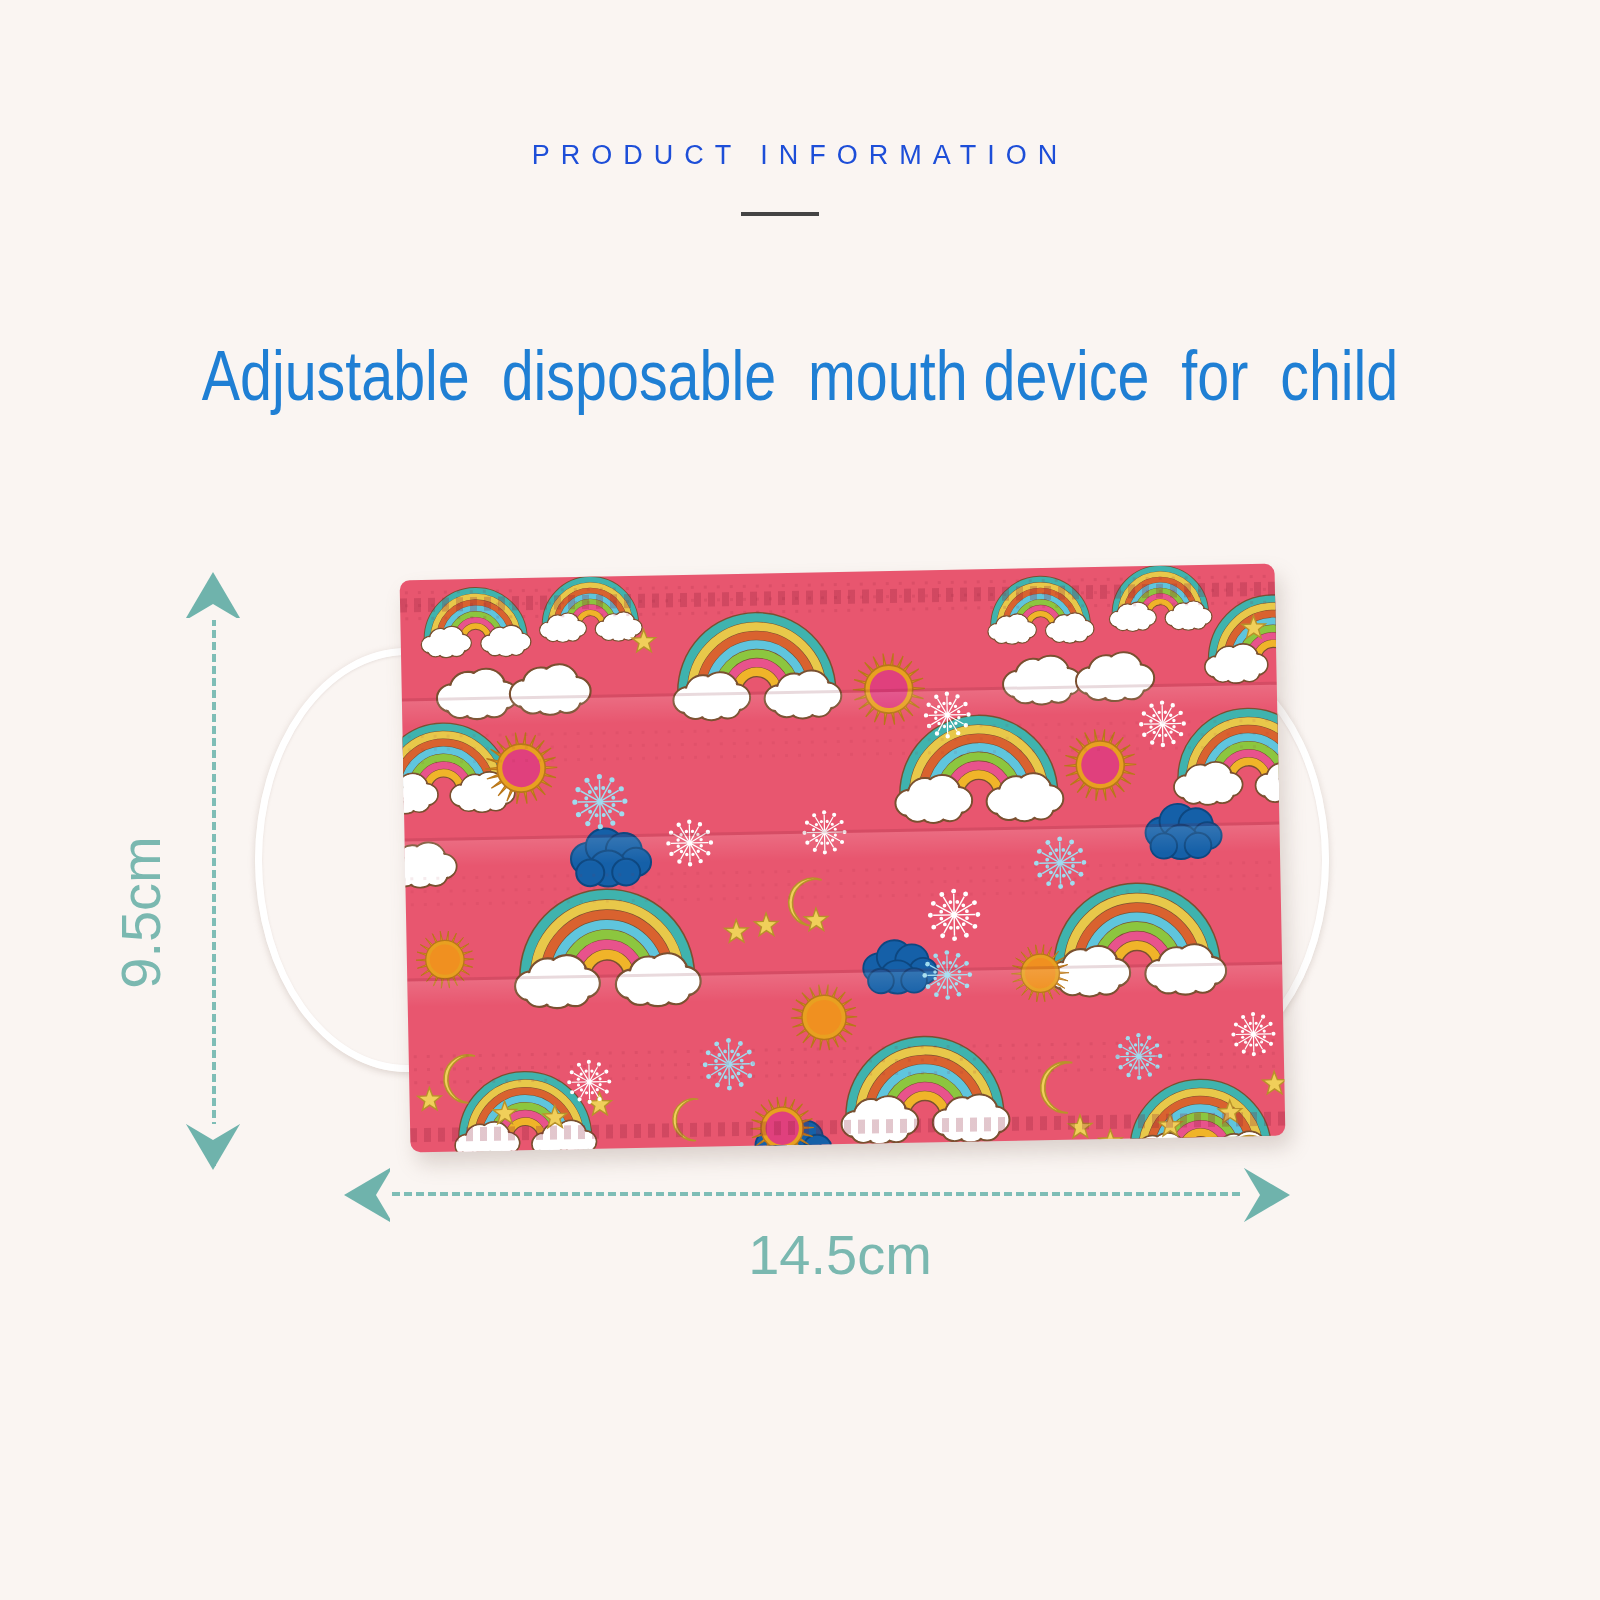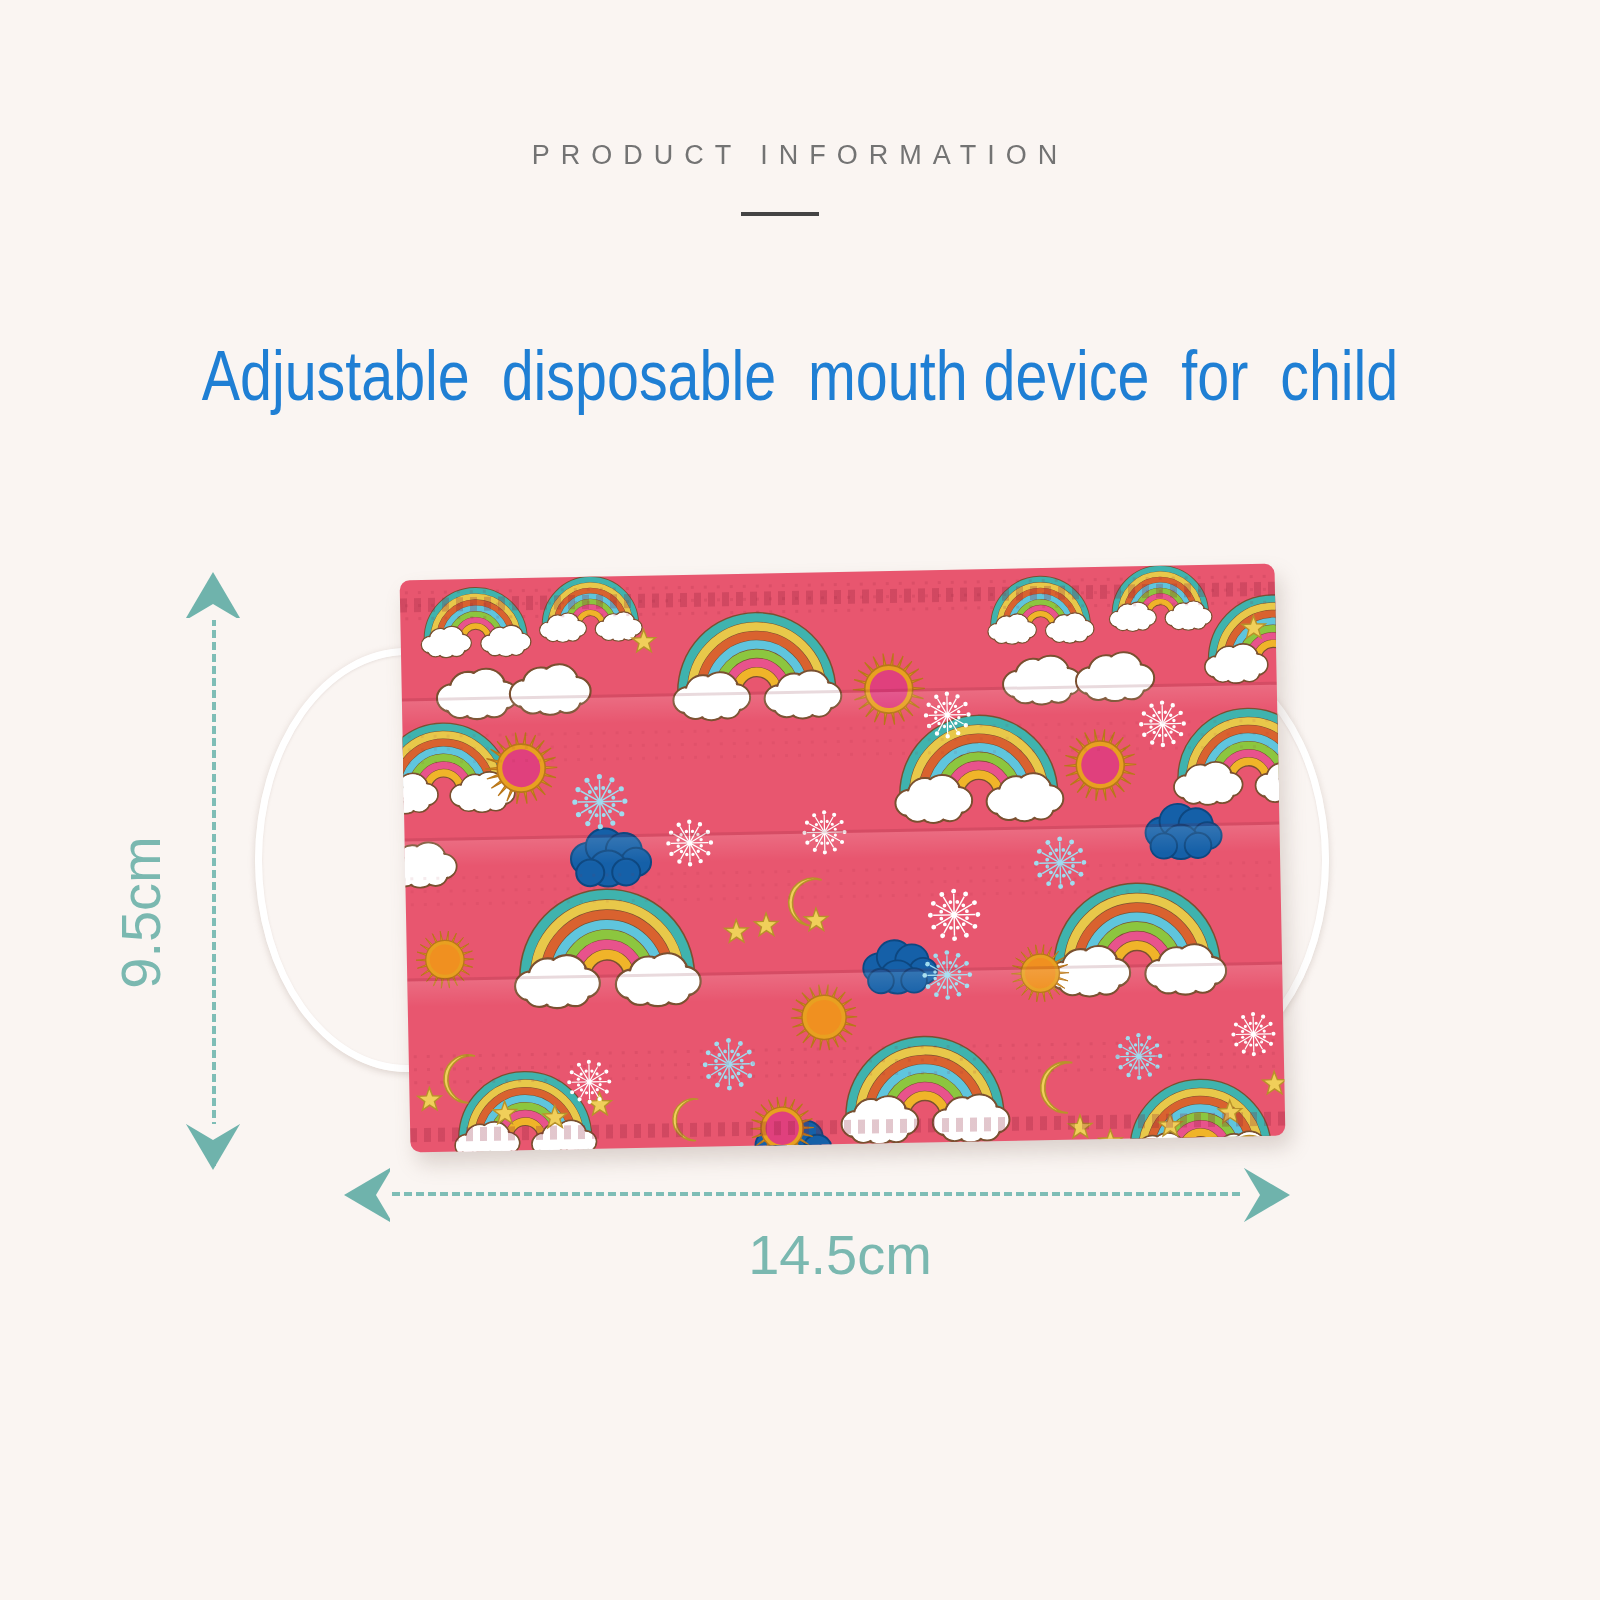--- a/index.html
+++ b/index.html
@@ -11,21 +11,21 @@
     position:relative;
   }
   #stage{position:absolute;left:0;top:0;width:1600px;height:1600px;}
 
   
   .eyebrow{
     position:absolute;left:0;top:140px;width:1600px;
     text-align:center;
     font-size:27px;
     letter-spacing:11px;
-    color:#737373;
+    color:#1d4ed8;
     font-weight:400;
     font-family:"Liberation Sans", sans-serif;
   }
   .eyebrow-rule{
     position:absolute;left:741px;top:212px;
     width:78px;height:4px;background:#444;
   }
 
   
   .headline{

